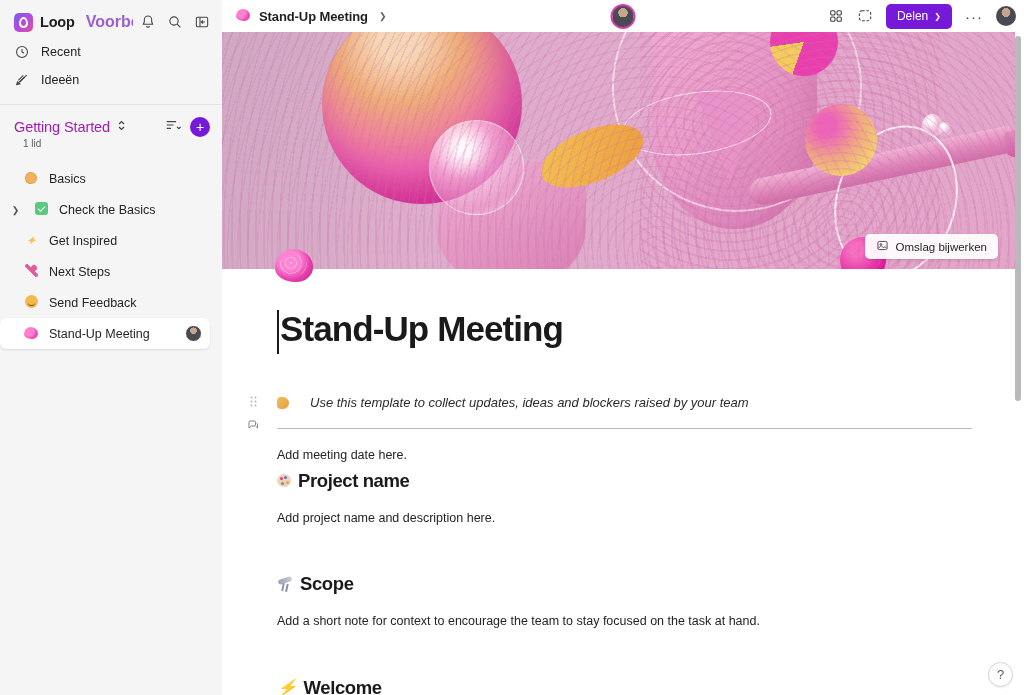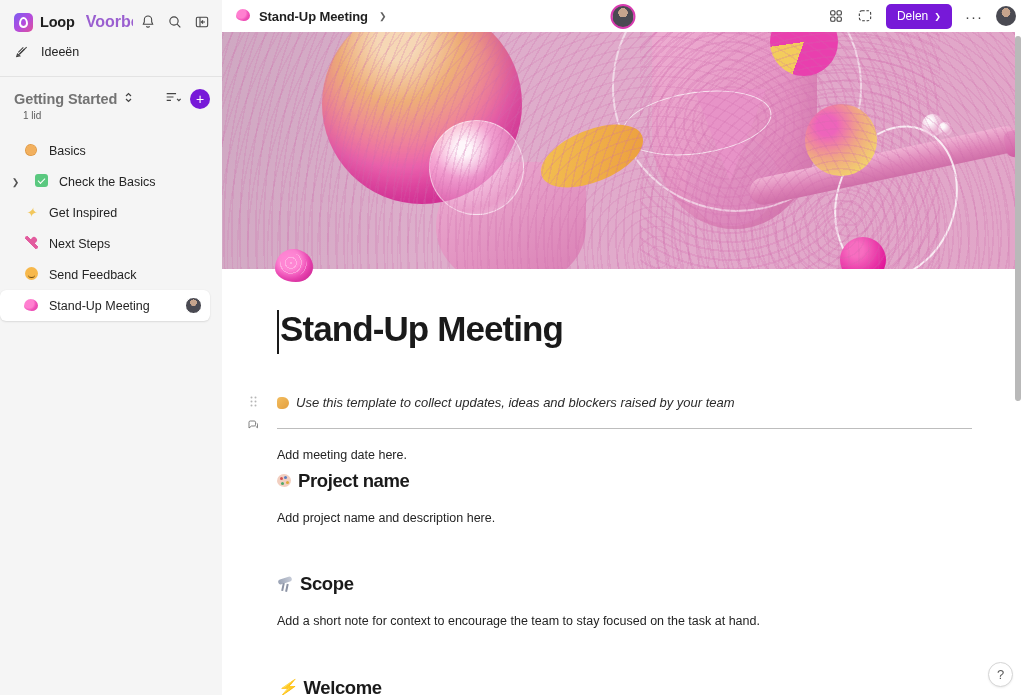--- a/index.html
+++ b/index.html
@@ -51,21 +51,21 @@
     height: 28px; display: flex; align-items: center; gap: 11px;
     padding: 0 14px; font-size: 12.5px; color: #242424; cursor: pointer;
   }
 
   .sb-divider { height: 1px; background: #e3e3e3; margin: 4px 0 0 0; }
 
   .sb-section-head {
     display: flex; align-items: center;
     padding: 12px 12px 0 14px; gap: 6px;
   }
-  .sb-section-title { font-size: 14.5px; font-weight: 700; color: #737373; letter-spacing: -0.1px;}
+  .sb-section-title { font-size: 14.5px; font-weight: 400; color: #a21caf; letter-spacing: -0.1px;}
   .chev-updown { width: 11px; height: 13px; color: #444; }
   .sb-section-actions { margin-left: auto; display: flex; align-items: center; gap: 8px; }
   .plus-btn {
     width: 20px; height: 20px; border-radius: 50%;
     background: #7719d8; color: #fff;
     display: flex; align-items: center; justify-content: center;
     font-size: 14px; line-height: 1; font-weight: 400; cursor: pointer;
   }
   .sb-members { font-size: 10px; color: #5c5c5c; padding: 1px 0 0 23px; }
 
@@ -282,21 +282,21 @@
     width: 1.5px; height: 44px; background: #1a1a1a;
   }
   .para-row { position: relative; margin-top: 44px; }
   .block-handles {
     position: absolute; left: -30px; top: 0px;
     display: flex; flex-direction: column; gap: 6px; align-items: center;
   }
   .grip { width: 7px; height: 11px; opacity: .55; }
   .intro {
     font-size: 13px; font-style: italic; color: #2b2b2b;
-    display: flex; align-items: center; gap: 7px; line-height: 1.5;
+    display: flex; align-items: center; gap: 21px; line-height: 1.5;
   }
   .point-emoji {
     width: 12px; height: 12px; border-radius: 4px 6px 6px 4px;
     background: linear-gradient(140deg,#f3bd5f,#e39f3f); display: inline-block; flex:0 0 12px;
   }
   .hr { height: 1px; background: #bdbdbd; margin: 15px 0 0 0; }
 
   .p-text { font-size: 12.5px; color: #242424; margin-top: 17px; line-height: 1.5; }
   .h2 {
     display: flex; align-items: center; gap: 7px;
@@ -351,20 +351,29 @@
         <span>
           <svg class="ic" viewBox="0 0 24 24" fill="none" stroke="currentColor" stroke-width="1.6">
             <rect x="3.5" y="5" width="17" height="14" rx="2"></rect>
             <path d="M9 5v14M16.5 12H11.5M13.5 9.5 11 12l2.5 2.5"></path>
           </svg>
         </span>
       </div>
     </div>
 
     <nav class="sb-nav">
+      <div class="sb-nav-item">
+        <span>
+          <svg class="ic" viewBox="0 0 24 24" fill="none" stroke="currentColor" stroke-width="1.6">
+            <circle cx="12" cy="12" r="8.2"></circle>
+              <path d="M12 7.5V12l3 1.8"></path>
+          </svg>
+        </span>
+        <span>Recent</span>
+      </div>
       <div class="sb-nav-item">
         <span>
           <svg class="ic" viewBox="0 0 24 24" fill="none" stroke="currentColor" stroke-width="1.6">
             <path d="M4 19 19 4.6"></path>
               <path d="M6.5 12.5 14 5M8.5 15 16 7.5"></path>
               <path d="M4 19l1.2-4.2L8.8 18Z"></path>
           </svg>
         </span>
         <span>Ideeën</span>
       </div>
@@ -477,20 +486,30 @@
       <div class="tube-cap"></div>
       <div class="ring-wire2"></div>
       <div class="blob ball-yellow"></div>
       <div class="blob ball-magenta"></div>
       <div class="blob ball-big"></div>
       <div class="blob bubble-1"></div>
       <div class="blob bubble-sm"></div>
       <div class="blob bubble-sm2"></div>
       <div class="texture"></div>
 
+      <button class="cover-btn">
+        <span>
+          <svg style="width:13px;height:13px" viewBox="0 0 24 24" fill="none" stroke="#3a3a3a" stroke-width="1.6">
+            <rect x="3.5" y="4.5" width="17" height="15" rx="2.5"></rect>
+            <circle cx="9" cy="10" r="1.6"></circle>
+              <path d="m4.5 17 5-5 4.5 4.5 2.5-2.5 3 3"></path>
+          </svg>
+        </span>
+        <span>Omslag bijwerken</span>
+      </button>
     </div>
 
     <div class="doc">
       <div class="doc-inner">
 
         <div class="doc-icon-brain"></div>
 
         <h1 class="doc-title-main">Stand-Up Meeting</h1>
 
         <div class="para-row">

